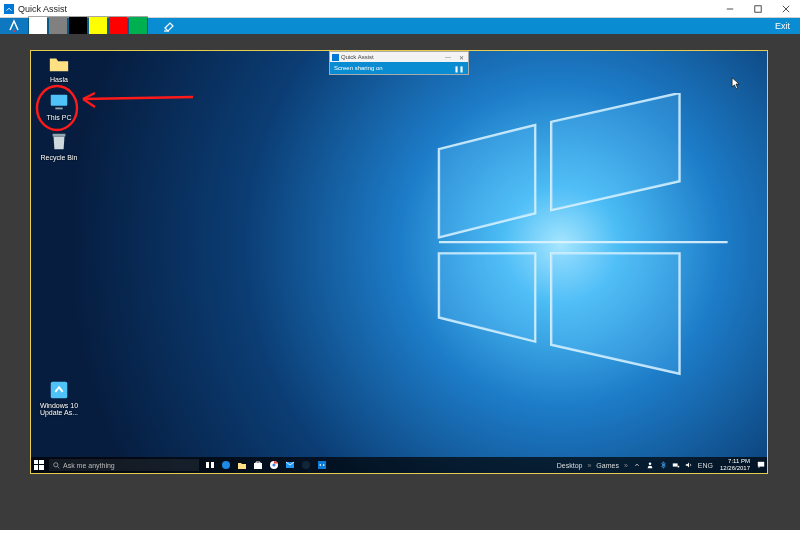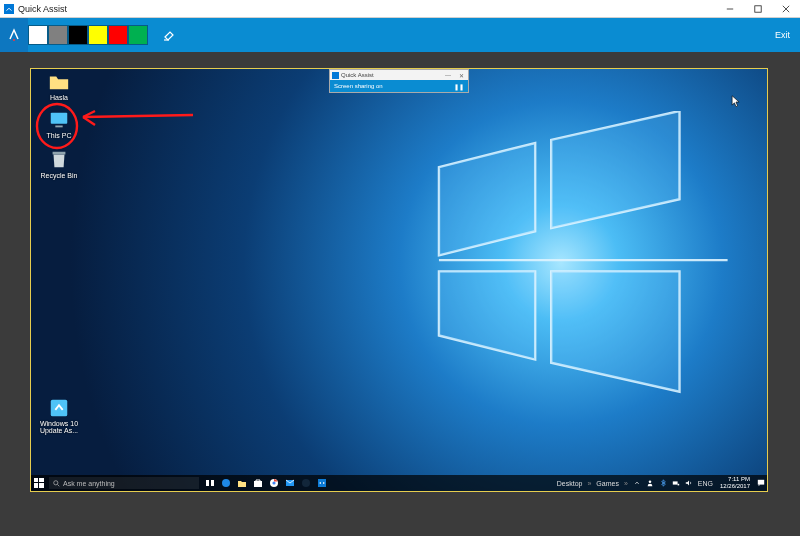--- a/index.html
+++ b/index.html
@@ -20,21 +20,21 @@
     position: absolute; right: 0; top: 0; height: 100%; display: flex;
   }
   .outer-titlebar .win-controls div {
     width: 28px; display: flex; align-items: center; justify-content: center;
     cursor: default;
   }
   .outer-titlebar .win-controls svg { width: 8px; height: 8px; stroke: #222; fill: none; }
 
   
   .anno-toolbar {
-    height: 34px; background: #0a8cd2;
+    height: 16px; background: #0a8cd2;
     display: flex; align-items: center; position: relative;
   }
   .anno-toolbar .pen-selector {
     width: 28px; height: 100%; background: #0d77c0;
     display: flex; align-items: center; justify-content: center;
   }
   .anno-toolbar .swatch {
     width: 18px; height: 18px; margin: 0 1px; outline: 1px solid rgba(0,0,0,0.35);
   }
   .anno-toolbar .swatch.white  { background: #ffffff; }

